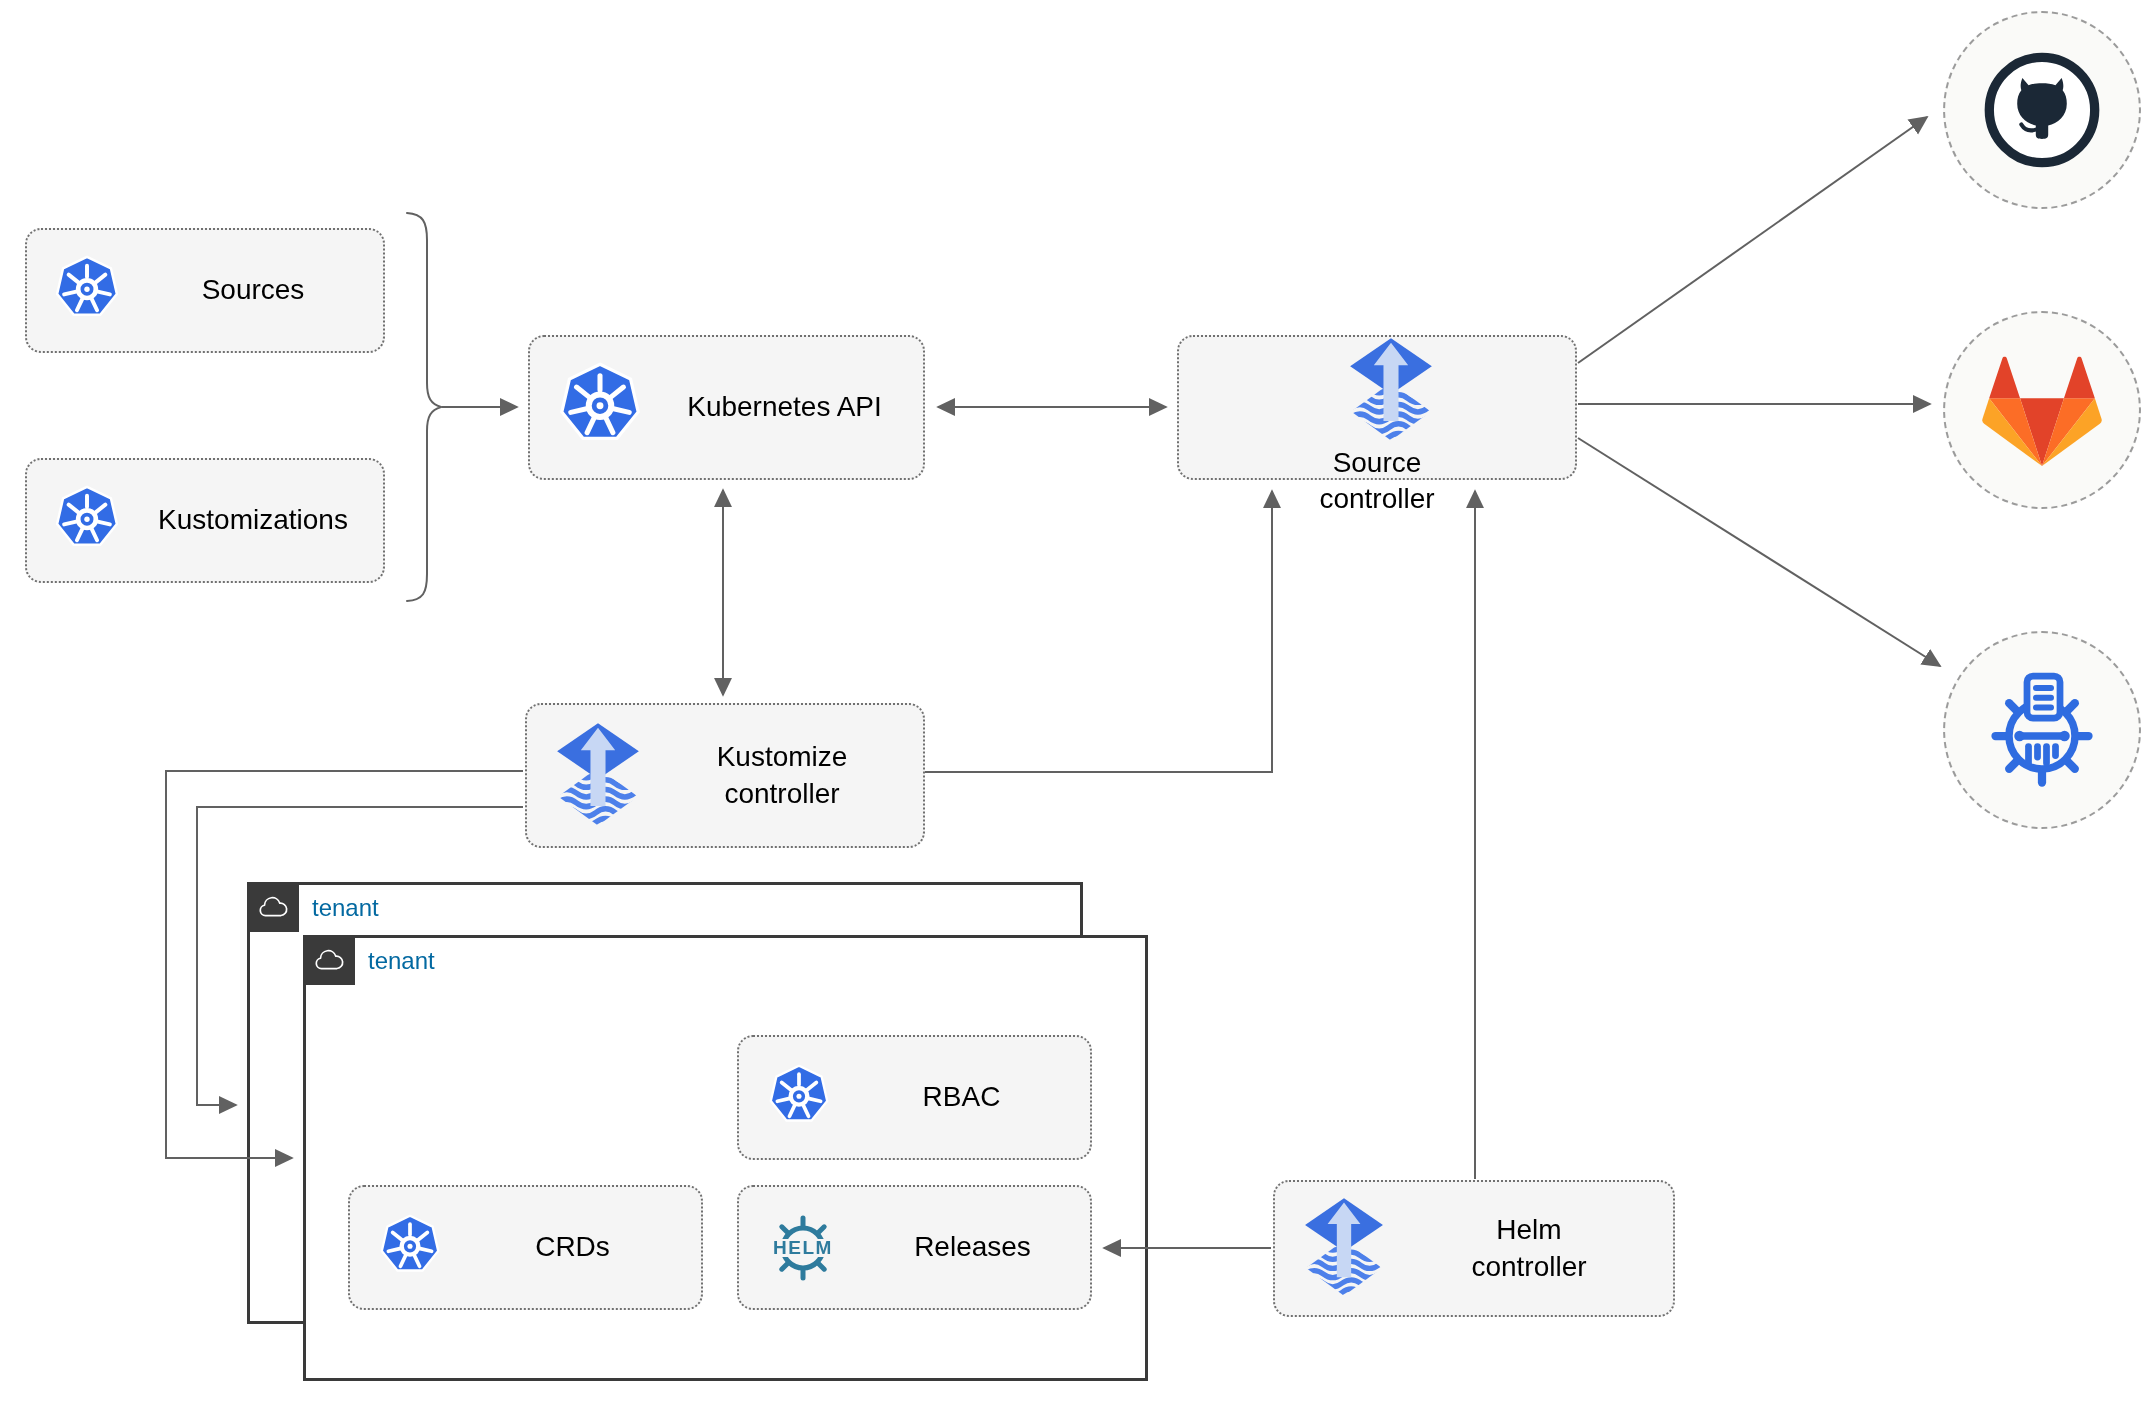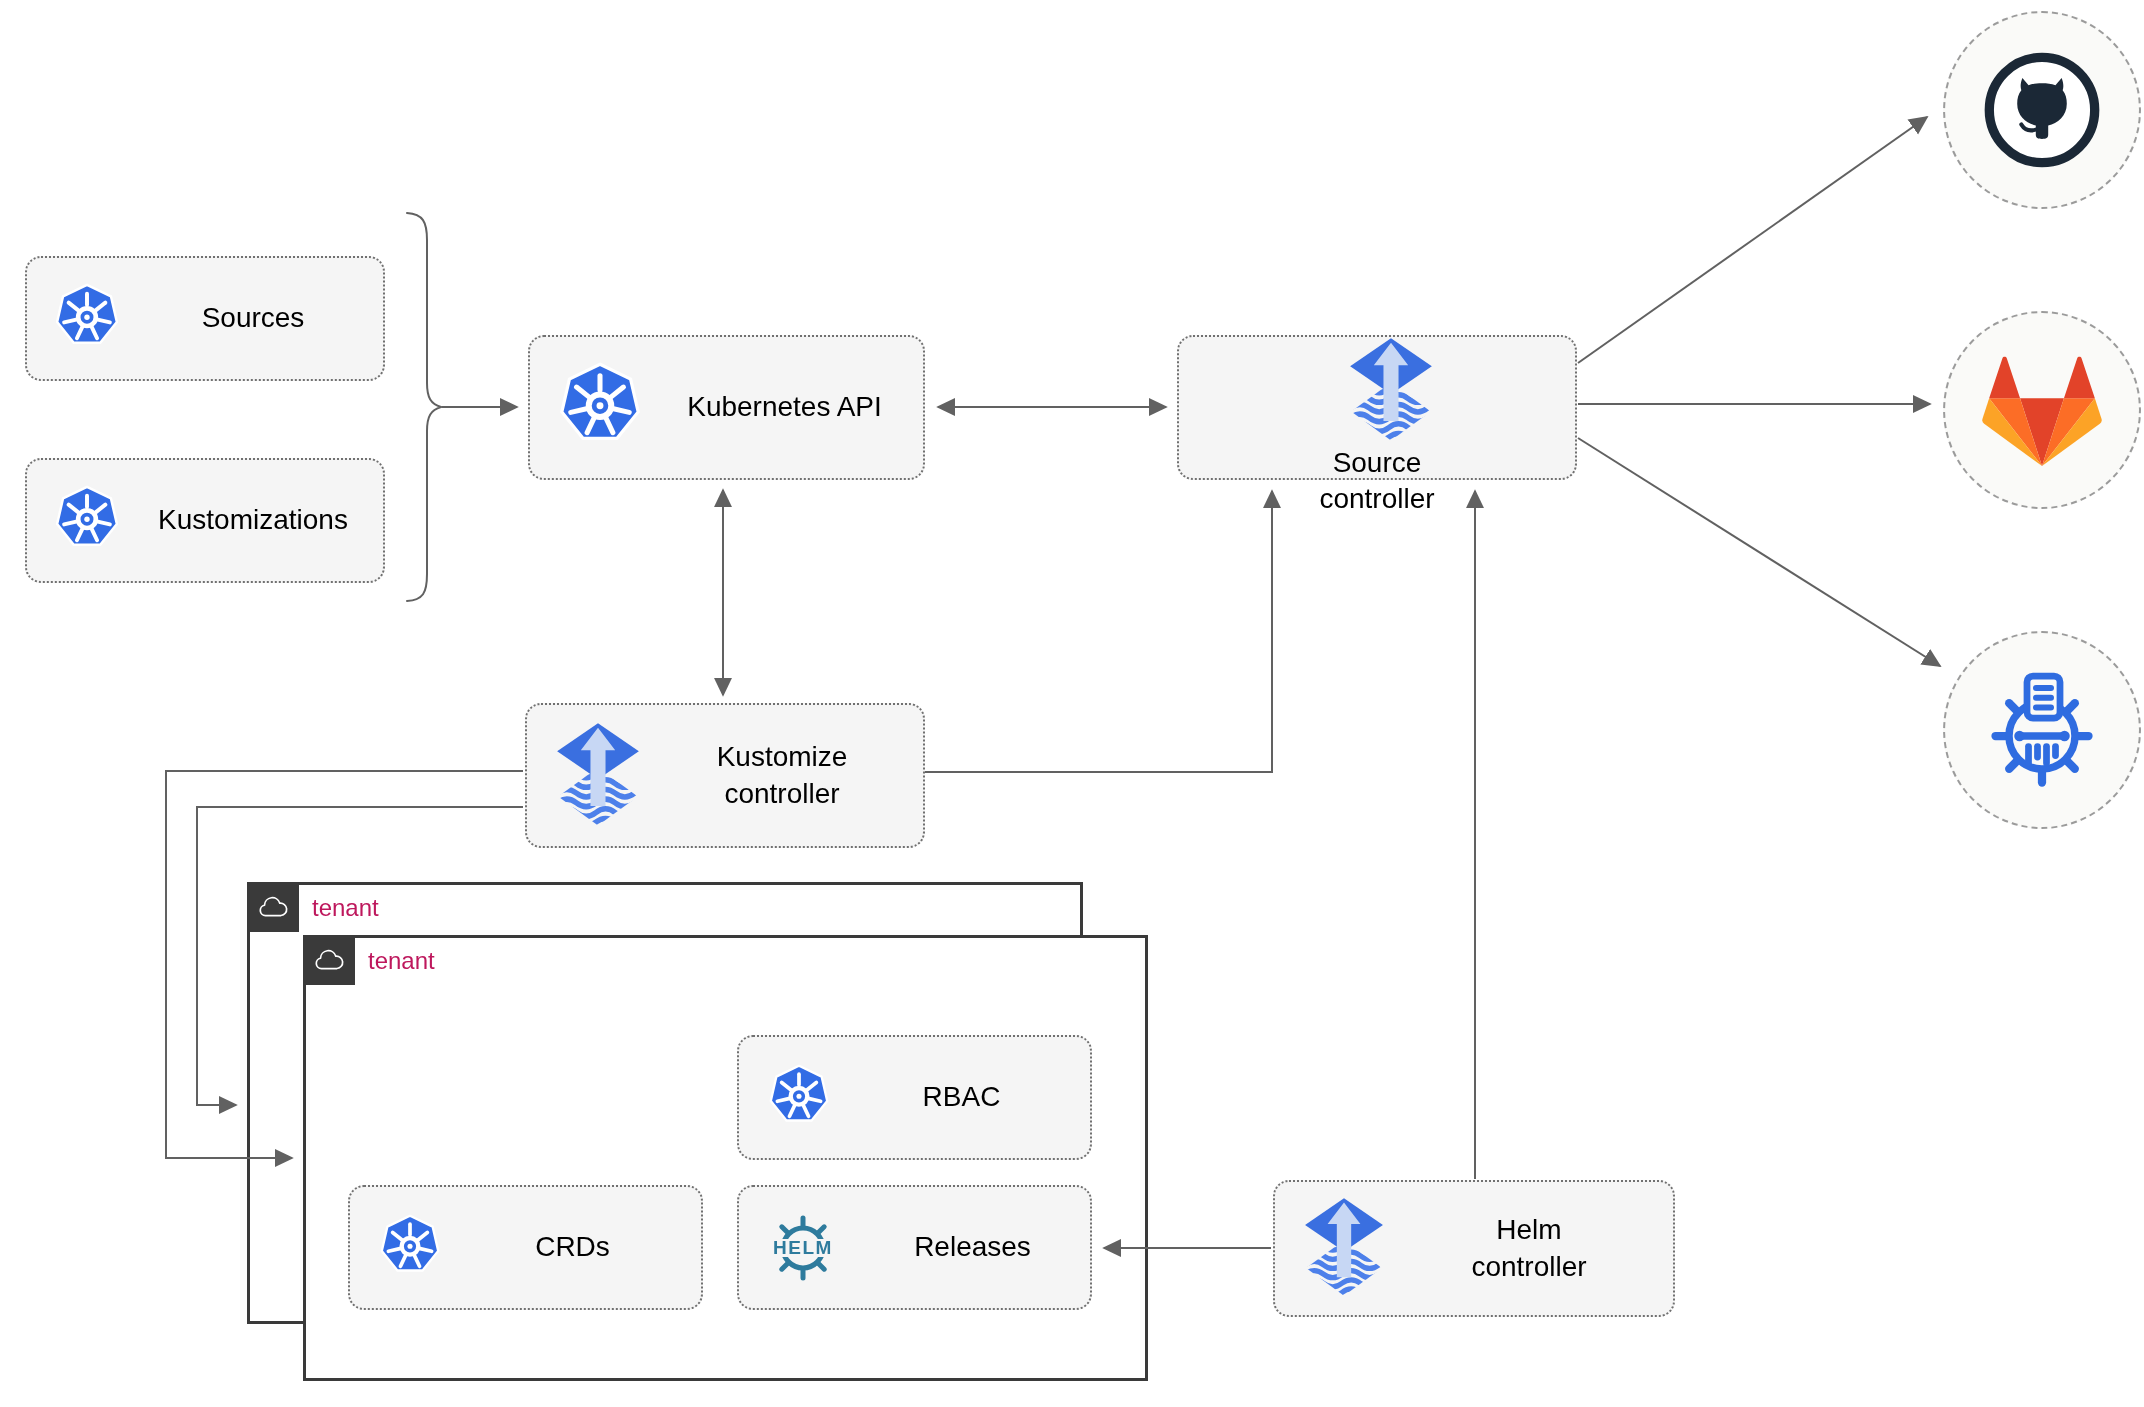--- a/index.html
+++ b/index.html
@@ -6,21 +6,21 @@
   .stage{position:relative;width:2144px;height:1407px;background:#fff;overflow:hidden;}
 
   .box{position:absolute;background:var(--box-bg,#f5f5f5);border:2px dotted var(--box-border,#707070);
        border-radius:16px;display:flex;align-items:center;box-sizing:border-box;z-index:3;}
   .box .ic{flex:0 0 auto;display:flex;align-items:center;justify-content:center;}
   .box .lbl{flex:1 1 auto;text-align:center;font-size:28px;color:#000;line-height:1.3;}
 
   .tenant{position:absolute;background:#fff;border:3px solid var(--tenant-border,#3a3a3a);box-sizing:border-box;}
   .tenant .tab{position:absolute;left:-3px;top:-3px;width:52px;height:50px;background:var(--tenant-tab,#3a3a3a);
        display:flex;align-items:center;justify-content:center;}
-  .tenant .tlabel{position:absolute;left:62px;top:0;height:46px;line-height:46px;font-size:24px;color:#be185d;}
+  .tenant .tlabel{position:absolute;left:62px;top:0;height:46px;line-height:46px;font-size:24px;color:#0369a1;}
 
   .circle{position:absolute;width:198px;height:198px;border-radius:50%;border:2px dashed #9b9b9b;
        background:#fafaf8;display:flex;align-items:center;justify-content:center;box-sizing:border-box;z-index:3;}
 
   svg.overlay{position:absolute;left:0;top:0;z-index:10;pointer-events:none;}
   svg.overlay path{stroke:var(--line,#616161);stroke-width:2;fill:none;}
   .hidden-defs{position:absolute;width:0;height:0;overflow:hidden;}
 </style>
 </head>
 <body>
@@ -167,21 +167,21 @@
 
   <div class="box" style="left:737px;top:1185px;width:355px;height:125px;gap:12px;">
     <span class="ic" style="margin-left:24px;">
       <svg width="80" height="84">
           <use href="#i-helm"></use>
         </svg>
       </span>
     <span class="lbl">Releases</span>
   </div>
 
-  <div class="box" style="left:25px;top:256px;width:360px;height:125px;">
+  <div class="box" style="left:25px;top:228px;width:360px;height:125px;">
     <span class="ic" style="margin-left:24px;">
       <svg width="72" height="72">
           <use href="#i-k8s"></use>
         </svg>
       </span>
     <span class="lbl">Sources</span>
   </div>
 
   <div class="box" style="left:25px;top:458px;width:360px;height:125px;">
     <span class="ic" style="margin-left:24px;">

